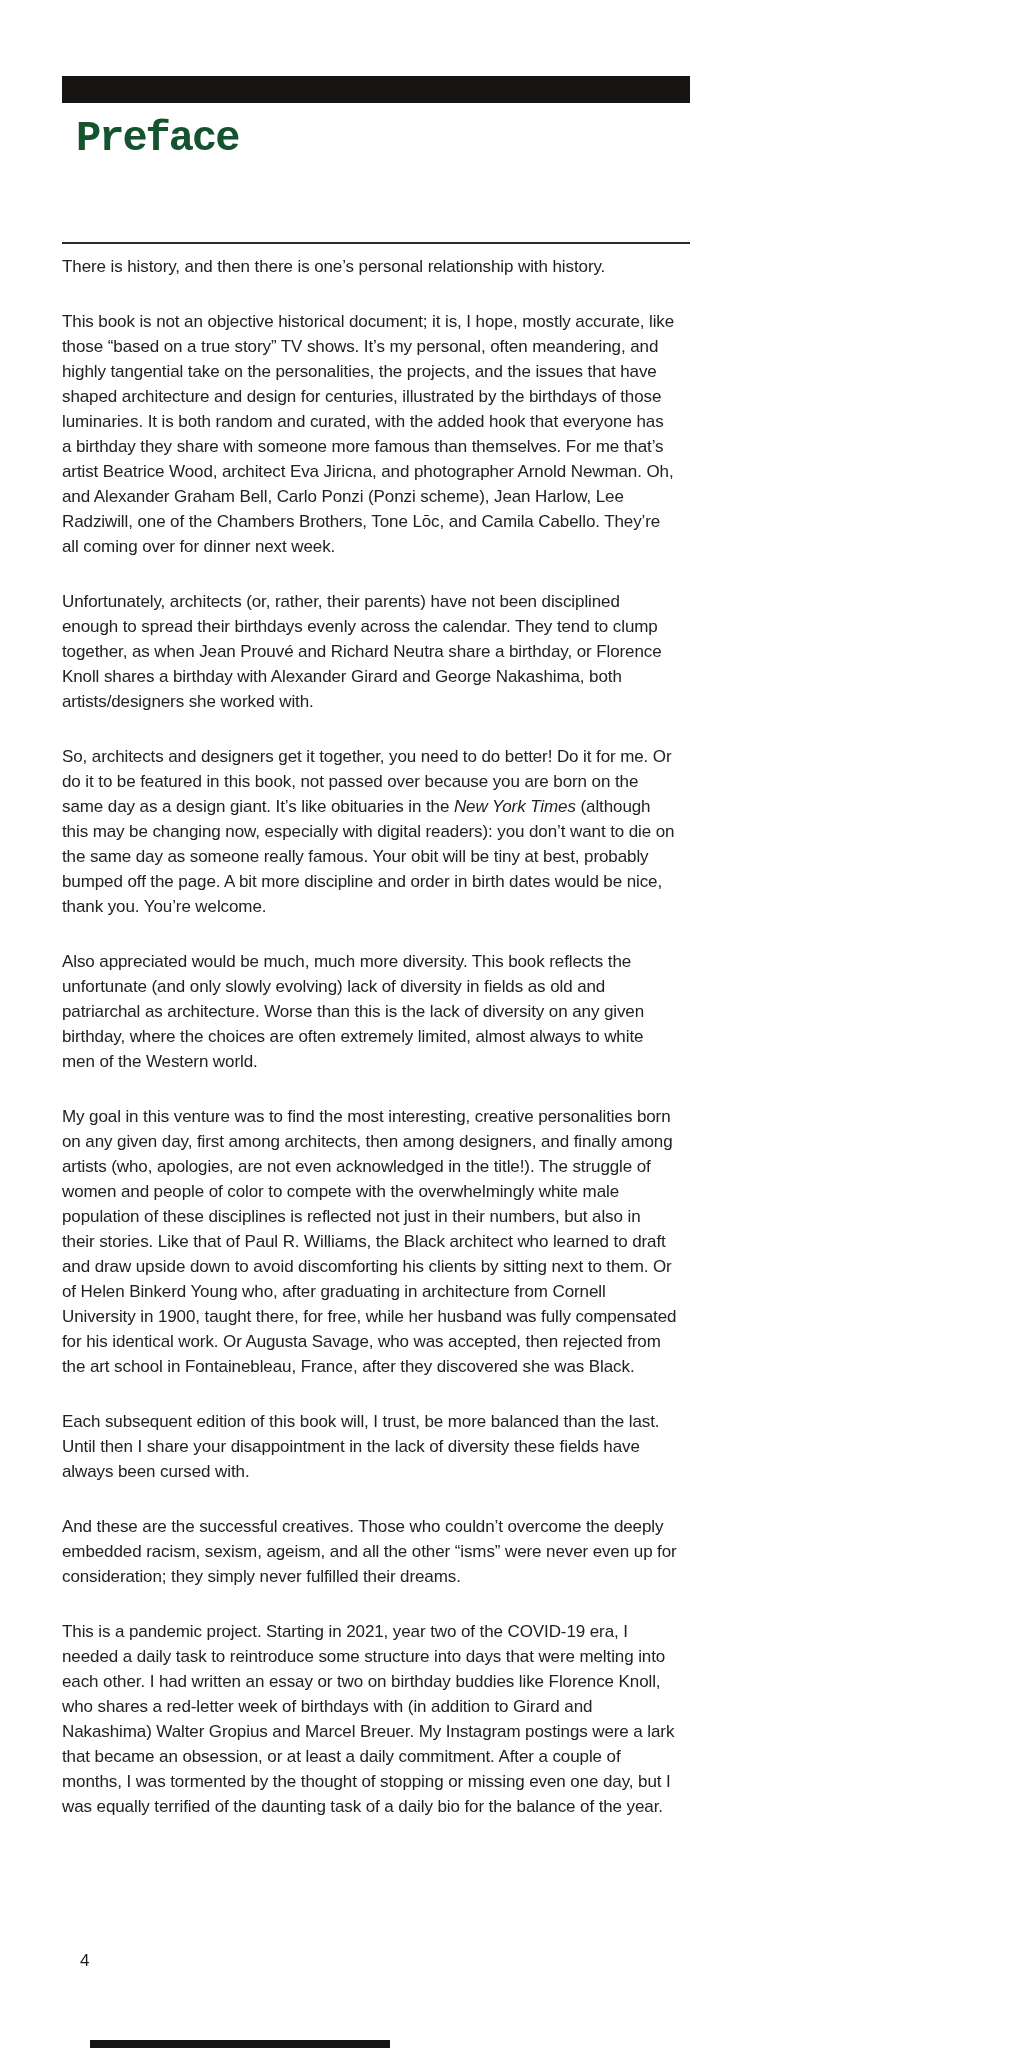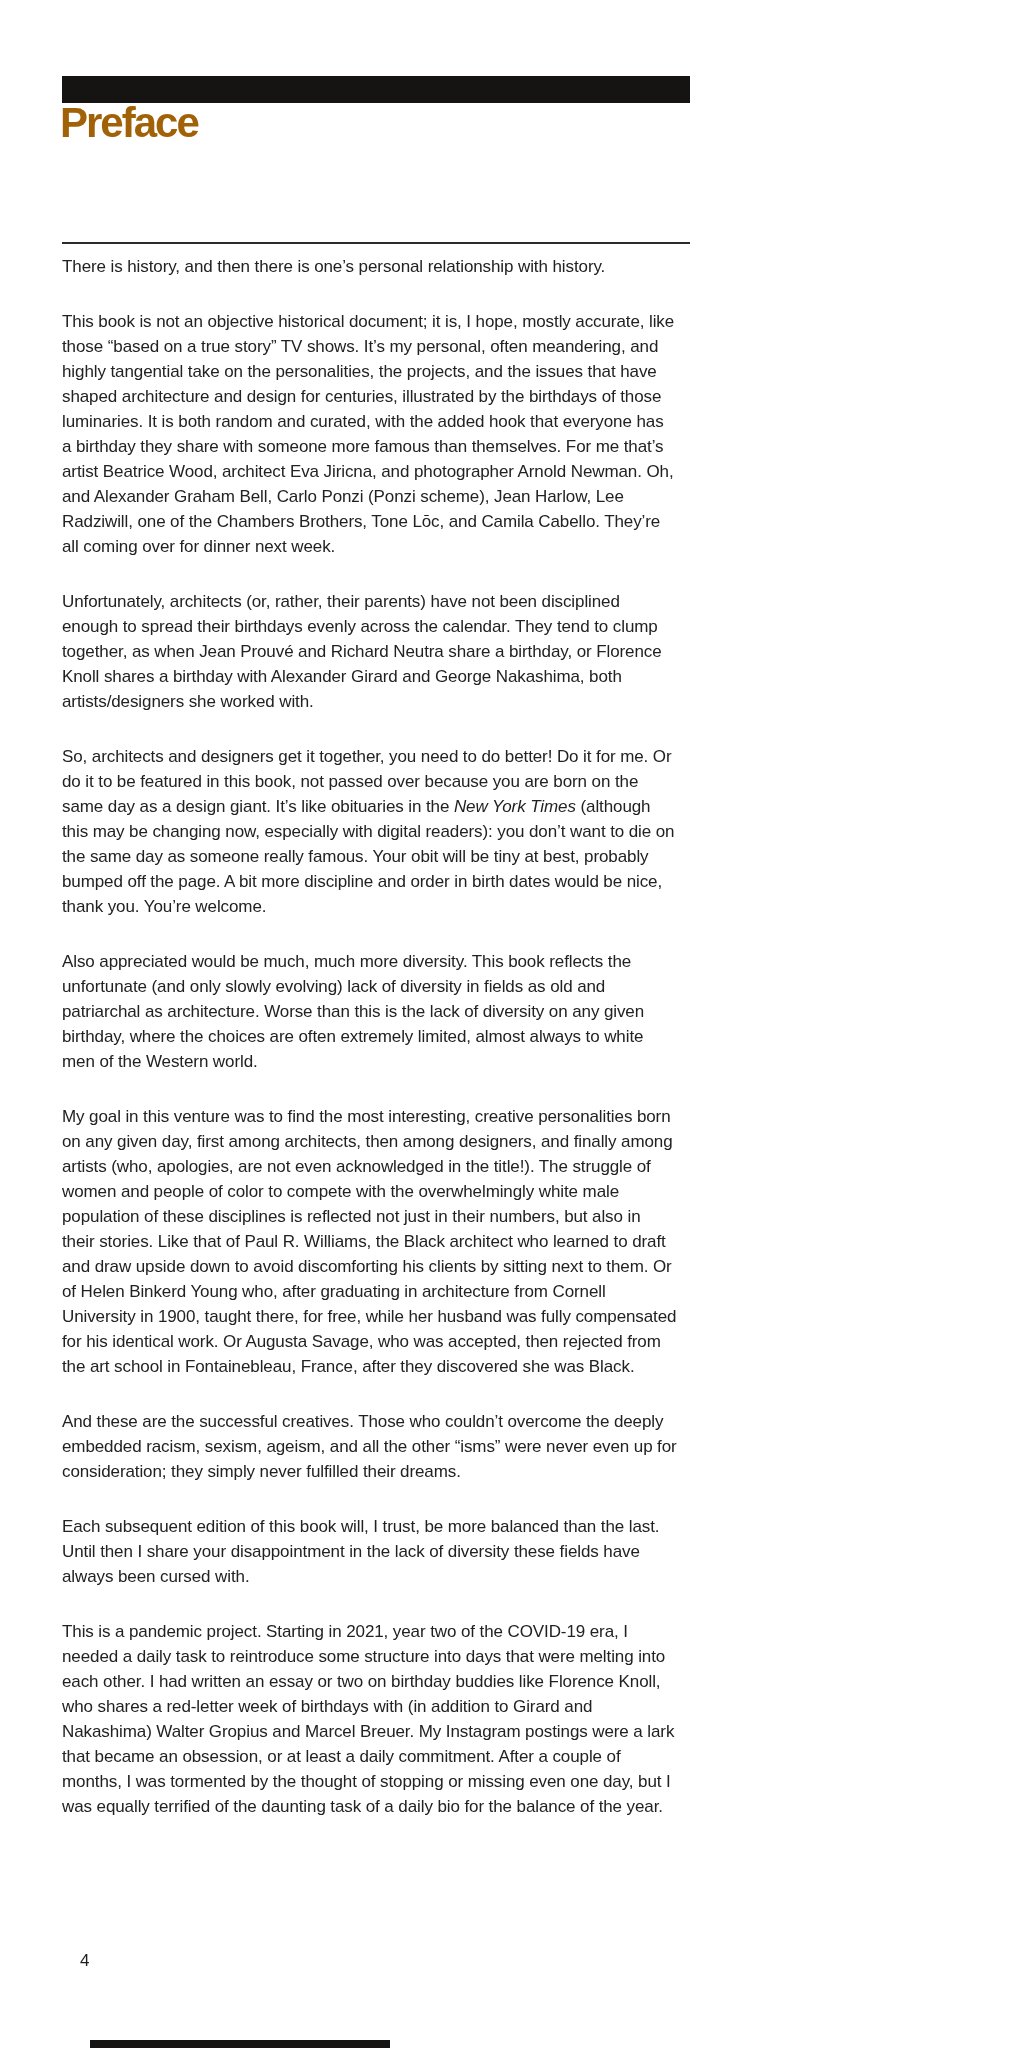--- a/index.html
+++ b/index.html
@@ -21,26 +21,27 @@
     left: 62px;
     top: 76px;
     width: 628px;
     height: 27px;
     background: #161413;
   }
   .page-title {
     position: absolute;
     left: 60px;
     top: 100px;
-    margin: 0;
+    margin: 16px;
     font-size: 42px;
     line-height: 46px;
     font-weight: 700;
     letter-spacing: -2px;
-    color: #a16207;
+    color: #14532d;
+    font-family: Liberation Mono, monospace;
   }
   .divider-rule {
     position: absolute;
     left: 62px;
     top: 242px;
     width: 628px;
     height: 2px;
     background: #2b2b2b;
   }
   .body-text {
@@ -87,22 +88,22 @@
 
   <div class="divider-rule"></div>
 
   <div class="body-text">
     <p>There is history, and then there is one’s personal relationship with history.</p>
     <p>This book is not an objective historical document; it is, I hope, mostly accurate, like those “based on a true story” TV shows. It’s my personal, often meandering, and highly tangential take on the personalities, the projects, and the issues that have shaped architecture and design for centuries, illustrated by the birthdays of those luminaries. It is both random and curated, with the added hook that everyone has a birthday they share with someone more famous than themselves. For me that’s artist Beatrice Wood, architect Eva Jiricna, and photographer Arnold Newman. Oh, and Alexander Graham Bell, Carlo Ponzi (Ponzi scheme), Jean Harlow, Lee Radziwill, one of the Chambers Brothers, Tone Lōc, and Camila Cabello. They’re all coming over for dinner next week.</p>
     <p>Unfortunately, architects (or, rather, their parents) have not been disciplined enough to spread their birthdays evenly across the calendar. They tend to clump together, as when Jean Prouvé and Richard Neutra share a birthday, or Florence Knoll shares a birthday with Alexander Girard and George Nakashima, both artists/designers she worked with.</p>
     <p><span>So, architects and designers get it together, you need to do better! Do it for me. Or do it to be featured in this book, not passed over because you are born on the same day as a design giant. It’s like obituaries in the </span><em>New York Times</em><span> (although this may be changing now, especially with digital readers): you don’t want to die on the same day as someone really famous. Your obit will be tiny at best, probably bumped off the page. A bit more discipline and order in birth dates would be nice, thank you. You’re welcome.</span></p>
     <p>Also appreciated would be much, much more diversity. This book reflects the unfortunate (and only slowly evolving) lack of diversity in fields as old and patriarchal as architecture. Worse than this is the lack of diversity on any given birthday, where the choices are often extremely limited, almost always to white men of the Western world.</p>
     <p>My goal in this venture was to find the most interesting, creative personalities born on any given day, first among architects, then among designers, and finally among artists (who, apologies, are not even acknowledged in the title!). The struggle of women and people of color to compete with the overwhelmingly white male population of these disciplines is reflected not just in their numbers, but also in their stories. Like that of Paul R. Williams, the Black architect who learned to draft and draw upside down to avoid discomforting his clients by sitting next to them. Or of Helen Binkerd Young who, after graduating in architecture from Cornell University in 1900, taught there, for free, while her husband was fully compensated for his identical work. Or Augusta Savage, who was accepted, then rejected from the art school in Fontainebleau, France, after they discovered she was Black.</p>
+    <p>Each subsequent edition of this book will, I trust, be more balanced than the last. Until then I share your disappointment in the lack of diversity these fields have always been cursed with.</p>
     <p>And these are the successful creatives. Those who couldn’t overcome the deeply embedded racism, sexism, ageism, and all the other “isms” were never even up for consideration; they simply never fulfilled their dreams.</p>
-    <p>Each subsequent edition of this book will, I trust, be more balanced than the last. Until then I share your disappointment in the lack of diversity these fields have always been cursed with.</p>
     <p>This is a pandemic project. Starting in 2021, year two of the COVID-19 era, I needed a daily task to reintroduce some structure into days that were melting into each other. I had written an essay or two on birthday buddies like Florence Knoll, who shares a red-letter week of birthdays with (in addition to Girard and Nakashima) Walter Gropius and Marcel Breuer. My Instagram postings were a lark that became an obsession, or at least a daily commitment. After a couple of months, I was tormented by the thought of stopping or missing even one day, but I was equally terrified of the daunting task of a daily bio for the balance of the year.</p>
   </div>
 
   <div class="page-number">4</div>
 
   <div class="next-page-bar"></div>
 
 </div>
 
 </body></html>

